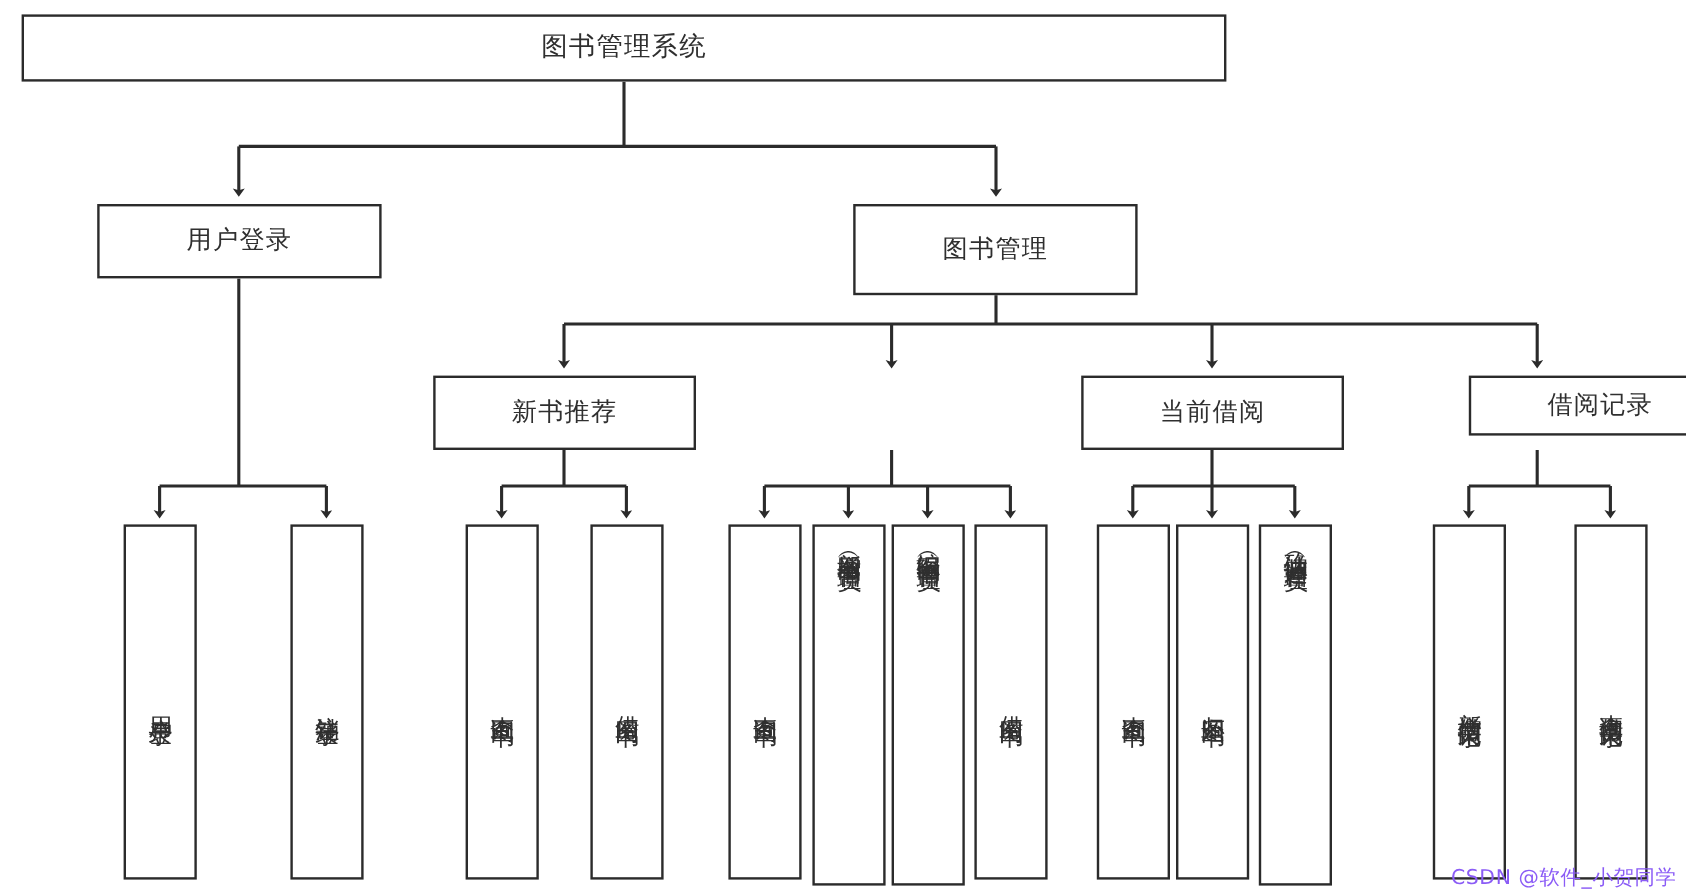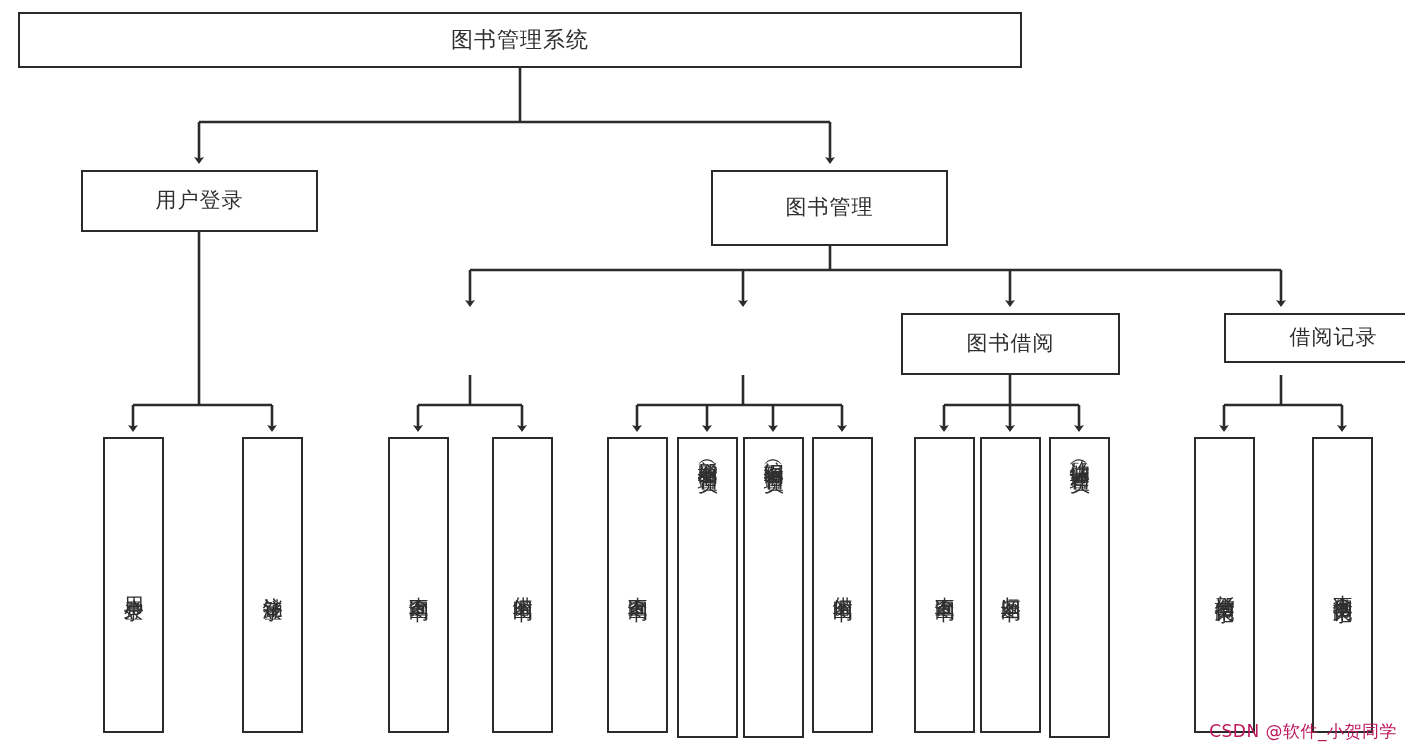--- a/index.html
+++ b/index.html
@@ -62,21 +62,21 @@
   }
   .node.leaf.center-text {
     align-items: center;
     padding-top: 0;
   }
   .watermark {
     position: absolute;
     right: 8px;
     bottom: 4px;
     font-size: 17px;
-    color: #be185d;
+    color: #8b5cf6;
     letter-spacing: 0.5px;
     white-space: nowrap;
   }
 </style>
 </head>
 <body>
 
 <div id="diagram-root">
 
   <svg class="connectors" viewBox="0 0 1405 747">
@@ -134,22 +134,25 @@
     <span class="label">图书管理系统</span>
   </div>
 
   <div class="node" style="left:81px; top:170px; width:237px; height:62px;">
     <span class="label">用户登录</span>
   </div>
   <div class="node" style="left:711px; top:170px; width:237px; height:76px;">
     <span class="label">图书管理</span>
   </div>
 
+  <div class="node" style="left:361px; top:313px; width:219px; height:62px;">
+    <span class="label">新书推荐</span>
+  </div>
   <div class="node" style="left:901px; top:313px; width:219px; height:62px;">
-    <span class="label">图书借阅</span>
+    <span class="label">当前借阅</span>
   </div>
   <div class="node" style="left:1224px; top:313px; width:219px; height:50px;">
     <span class="label">借阅记录</span>
   </div>
 
   <div class="node leaf center-text" style="left:103px; top:437px; width:61px; height:296px;">
     <span class="label">用户登录</span>
   </div>
   <div class="node leaf center-text" style="left:242px; top:437px; width:61px; height:296px;">
     <span class="label">注销登录</span>

